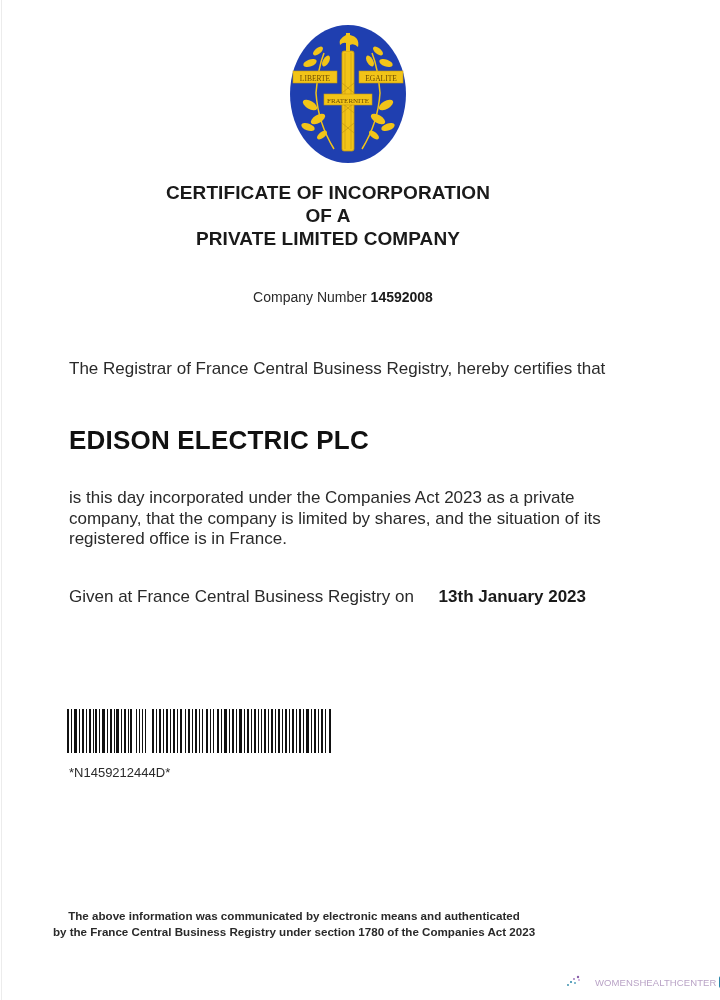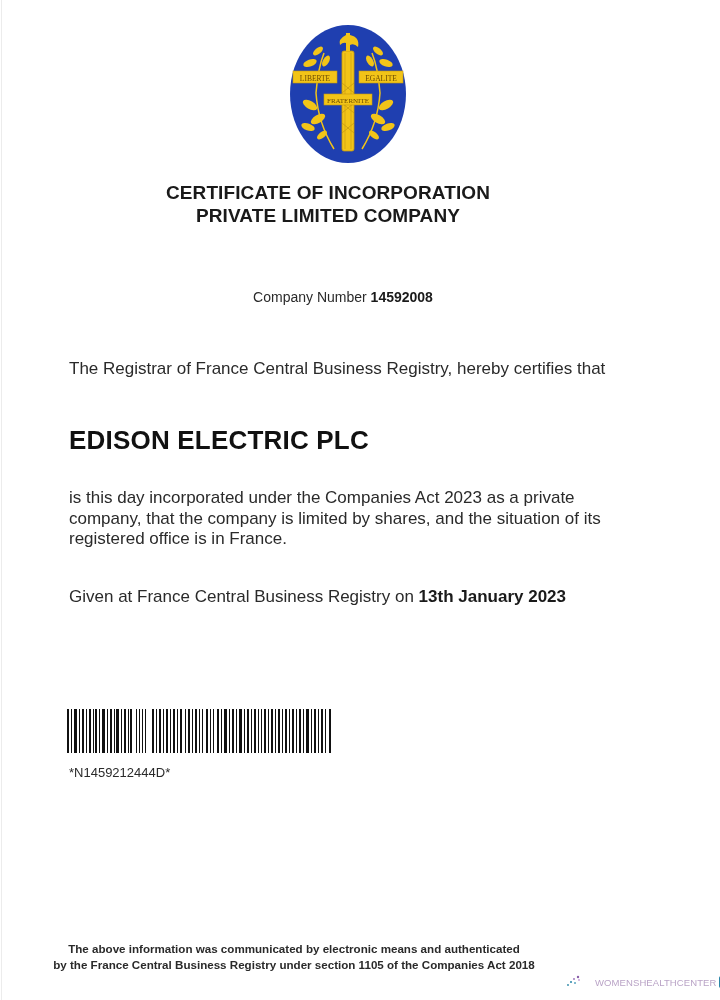--- a/index.html
+++ b/index.html
@@ -15,26 +15,26 @@
     }
     .company-number {
       position: absolute; left: 0; width: 686px; top: 289px; text-align: center; font-size: 14px; color: #2a2a2a;
     }
     .company-number b { color: #1a1a1a; }
     .para { position: absolute; left: 69px; width: 560px; font-size: 17px; line-height: 20.5px; color: #2a2a2a; }
     .p1 { top: 359px; }
     .company-name { position: absolute; left: 69px; top: 425px; font-size: 26px; font-weight: bold; color: #111; letter-spacing: 0.2px; }
     .p2 { top: 488px; }
     .p3 { top: 587px; }
-    .p3 b { color: #1a1a1a; }
+    .p3 b { color: #1a1a1a; margin-left: 20px; }
     .barcode { position: absolute; left: 67px; top: 709px; width: 265px; height: 44px; }
     .barcode-text { position: absolute; left: 69px; top: 765px; font-size: 13px; color: #2a2a2a; }
     .footer {
       position: absolute; left: 0; width: 588px; top: 908px; text-align: center;
-      font-size: 11.6px; line-height: 16px; color: #2a2a2a; font-weight: bold; margin-top: 33px;
+      font-size: 11.6px; line-height: 16px; color: #2a2a2a; font-weight: bold;
     }
     .watermark { position: absolute; left: 566px; top: 975px; height: 14px; display: flex; align-items: center; }
     .wm-dots { width: 16px; height: 14px; }
     .wm-text { font-size: 9.5px; color: #b9a3c6; letter-spacing: 0.1px; margin-left: 13px; }
     .wm-org { font-size: 9.5px; color: #fff; background: #2a86a8; padding: 0 2px; margin-left: 3px; border-radius: 2px; line-height: 12px; }
   </style>
 </head>
 <body>
 
 <div class="page-edge"></div>
@@ -76,20 +76,21 @@
   <rect x="5" y="48" width="44" height="12" fill="#f2c418" stroke="#c79a10" stroke-width="0.6"></rect>
   <rect x="71" y="48" width="44" height="12" fill="#f2c418" stroke="#c79a10" stroke-width="0.6"></rect>
   <rect x="36" y="71" width="48" height="11" fill="#f2c418" stroke="#c79a10" stroke-width="0.6"></rect>
   <text x="27" y="57.5" font-family="Liberation Serif, serif" font-size="7.5" text-anchor="middle" fill="#6b4a00">LIBERTE</text>
   <text x="93" y="57.5" font-family="Liberation Serif, serif" font-size="7.5" text-anchor="middle" fill="#6b4a00">EGALITE</text>
   <text x="60" y="79.5" font-family="Liberation Serif, serif" font-size="7" text-anchor="middle" fill="#6b4a00">FRATERNITE</text>
 </svg>
 
 <div class="title">
   <div>CERTIFICATE OF INCORPORATION</div>
+  <div>OF A</div>
   <div>PRIVATE LIMITED COMPANY</div>
 </div>
 
 <div class="company-number">
   <span>Company Number</span>
   <b>14592008</b>
 </div>
 
 <div class="para p1">The Registrar of France Central Business Registry, hereby certifies that</div>
 
@@ -177,21 +178,21 @@
       <rect x="254" y="0" width="2" height="44"></rect>
     <rect x="258" y="0" width="1" height="44"></rect>
       <rect x="262" y="0" width="2" height="44"></rect>
   </g>
 </svg>
 
 <div class="barcode-text">*N1459212444D*</div>
 
 <div class="footer">
   <div>The above information was communicated by electronic means and authenticated</div>
-  <div>by the France Central Business Registry under section 1105 of the Companies Act 2018</div>
+  <div>by the France Central Business Registry under section 1780 of the Companies Act 2023</div>
 </div>
 
 <div class="watermark">
   <svg class="wm-dots" viewBox="0 0 16 14">
     <circle cx="12" cy="2" r="1.2" fill="#8a5fa8"></circle>
     <circle cx="8" cy="4" r="1" fill="#a07bbf"></circle>
     <circle cx="13" cy="5" r="1" fill="#c7a6da"></circle>
     <circle cx="5" cy="7" r="1" fill="#2a86a8"></circle>
     <circle cx="9" cy="8" r="1" fill="#5aa4c2"></circle>
     <circle cx="2" cy="10" r="0.9" fill="#2a86a8"></circle>

